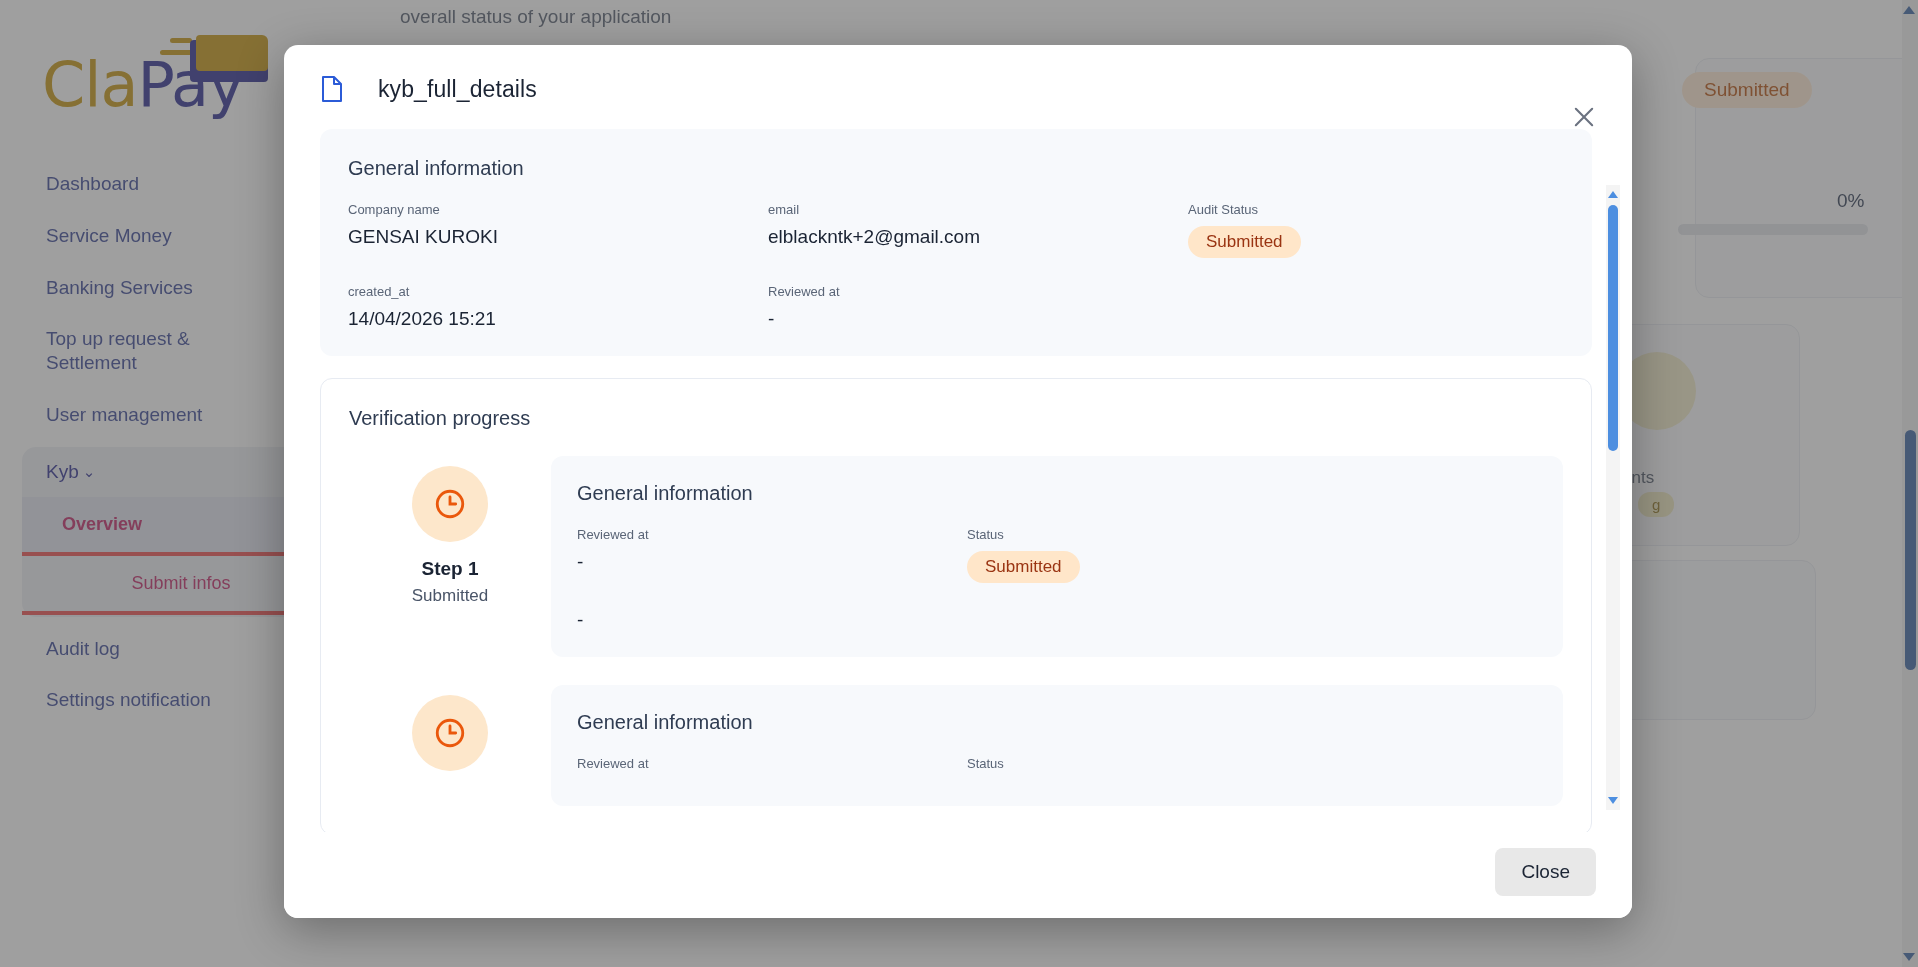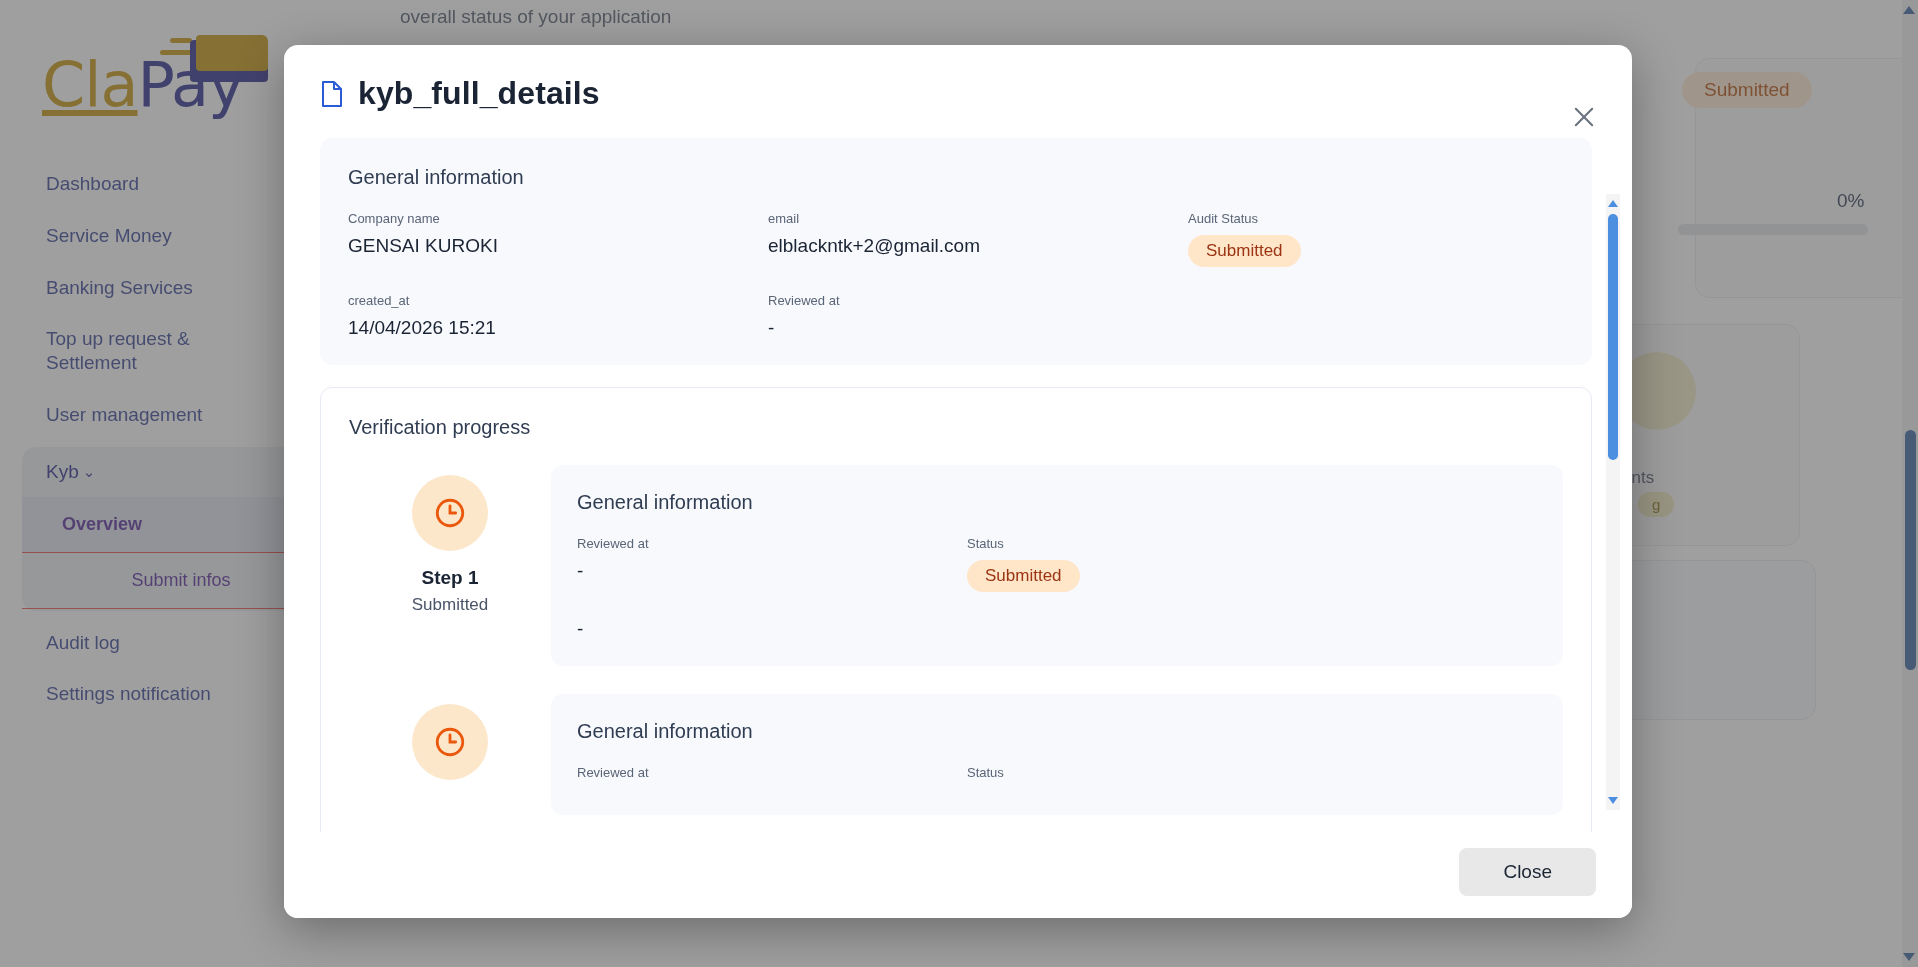--- a/index.html
+++ b/index.html
@@ -18,21 +18,21 @@
     position:absolute; left:0; top:0; width:338px; height:967px;
     background:#ffffff;
     padding-top: 22px;
   }
   .logo-wrap { position:relative; width:230px; height:100px; margin: 10px 0 0 42px; }
   .logo-text {
     font-family: "DejaVu Sans", sans-serif;
     font-size:62px; letter-spacing:-1px; font-weight:400;
     position:absolute; left:0; top:22px; line-height:1;
   }
-  .logo-cla { color:#c49000;text-decoration:underline; }
+  .logo-cla { color:#c49000; }
   .logo-pay { color:#20218a; }
   .logo-card {
     position:absolute; left:148px; top:8px; width:78px; height:42px;
     background:#20218a; border-radius:4px;
   }
   .logo-card2 {
     position:absolute; left:154px; top:3px; width:72px; height:36px;
     background:#c49000; border-radius:4px 6px 4px 4px;
   }
   .logo-dash { position:absolute; background:#c49000; height:5px; border-radius:3px; }
@@ -48,22 +48,22 @@
   .nav-group {
     background:#eceef4; border-radius:14px; margin: 6px 10px 6px 22px; padding-bottom:2px;
   }
   .nav-group-head {
     display:flex; align-items:center; gap:4px;
     padding: 14px 28px 14px 24px;
     color:#20218a; font-size:19px; font-weight:400;
   }
   .nav-sub {
     padding: 17px 28px 17px 40px;
-    color:#4c1d95; font-size:18px; font-weight:700;
-    border-bottom:1px solid #ef4444;
+    color:#be185d; font-size:18px; font-weight:700;
+    border-bottom:4px solid #ef4444;
   }
   .nav-sub.sel { background:#dfe3ee; }
   .nav-sub.plain { font-weight:500;text-align:center; }
 
   .bg-main { position:absolute; left:338px; top:0; right:0; bottom:0; background:#ffffff; }
   .bg-sub {
     position:absolute; left:62px; top:6px; font-size:19px; color:#4a5568;
   }
   .bg-card1 {
     position:absolute; left:1357px; top:58px; width:228px; height:240px;
@@ -113,21 +113,21 @@
     background:#ffffff; border-radius:14px;
     box-shadow: 0 12px 48px rgba(0,0,0,.32);
     overflow:hidden;
     display:flex; flex-direction:column;
   }
   .modal-head {
     position:relative; padding: 30px 36px 14px 36px;
     display:flex; align-items:center; gap:14px; flex:0 0 auto;
   }
   .doc-icon { width:24px; height:28px; display:block; }
-  .modal-title { font-size:32px; font-weight:700; color:#1b2434; letter-spacing:.1px; }
+  .modal-title { font-size:23px; font-weight:400; color:#1b2434; letter-spacing:.1px;margin-left:20px; }
   .close-x {
     position:absolute; right:34px; top:58px; width:28px; height:28px;
     cursor:pointer; color:#6b7280;
   }
   .close-x svg { width:28px; height:28px; display:block; }
 
   .modal-body {
     flex:1 1 auto; position:relative; overflow:hidden;
     padding: 12px 36px 0 36px;
   }
@@ -171,21 +171,21 @@
   .m-up, .m-dn { position:absolute; left:2px; width:0; height:0; border-left:5px solid transparent; border-right:5px solid transparent; }
   .m-up { top:6px; border-bottom:7px solid #4c8ee0; }
   .m-dn { bottom:6px; border-top:7px solid #4c8ee0; }
 
   .modal-foot {
     flex:0 0 auto; padding: 16px 36px 22px 36px; display:flex; justify-content:flex-end;
     background:#ffffff;
   }
   .btn-close {
     background:#e8e8e8; color:#1b2434; border:none; border-radius:8px;
-    padding: 13px 44px; font-size:19px; cursor:pointer;
+    padding: 13px 26px; font-size:19px; cursor:pointer;
     font-family:"Liberation Sans", sans-serif;
     margin-left:24px;
   }
 </style>
 </head>
 <body>
 
 <div id="root">
 
   <div class="bg-app">

